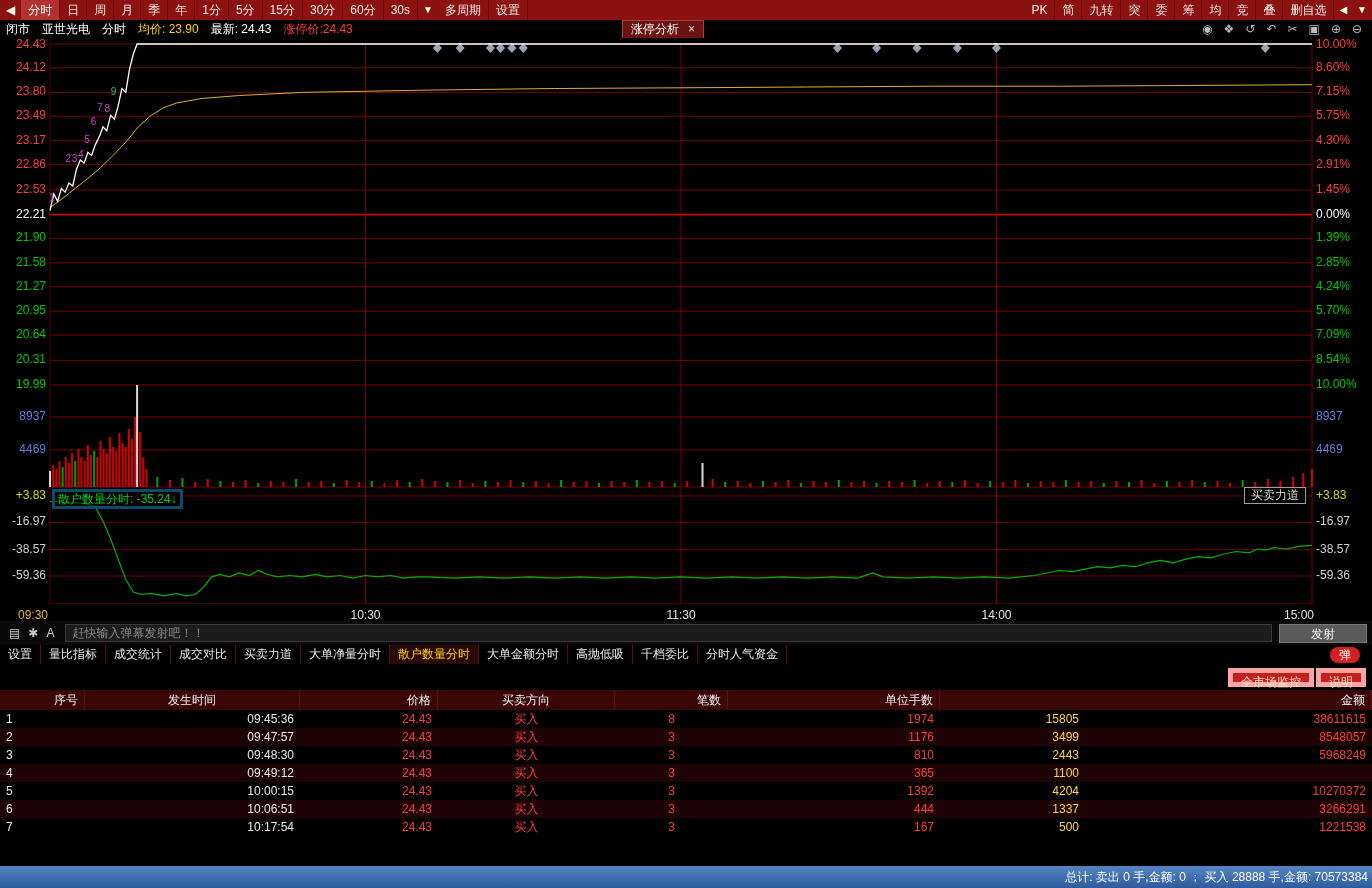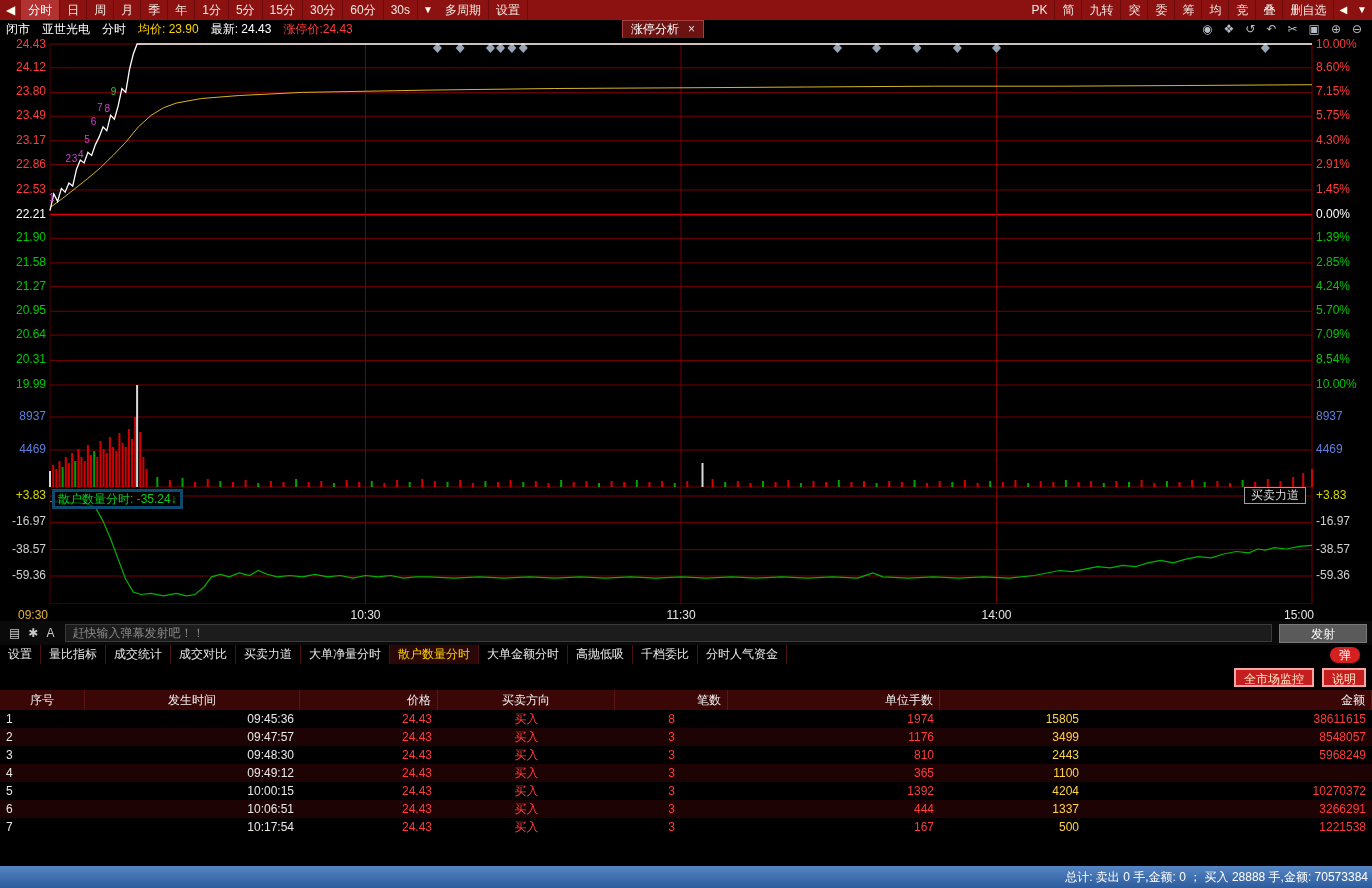--- a/index.html
+++ b/index.html
@@ -51,21 +51,21 @@
   #tabs-row{position:absolute;top:645px;left:0;right:0;height:19px;background:#000;
             display:flex;align-items:center;}
   .ind-tab{padding:0 8px;border-right:1px solid #4a1212;color:#e8e8e8;line-height:19px;white-space:nowrap;}
   .ind-tab.active{color:#ffd200;background:#2a0808;}
   #tab-pill{margin-left:auto;margin-right:12px;background:#d42020;color:#fff;border-radius:9px;
             padding:0 9px;line-height:16px;}
 
   
   #actions-row{position:absolute;top:664px;left:0;right:0;height:26px;background:#000;}
   .red-btn{position:absolute;top:4px;height:19px;background:#c41e1e;color:#ffe9c8;
-           border:2px solid #fca5a5;padding:0 8px;line-height:18px;box-sizing:border-box;white-space:nowrap;}
+           border:5px solid #fca5a5;padding:0 8px;line-height:18px;box-sizing:border-box;white-space:nowrap;}
   #btn-monitor{right:58px;}
   #btn-help{right:6px;}
 
   
   #table-header{position:absolute;top:690px;left:0;width:1372px;height:20px;background:#3a0606;display:flex;}
   .th-cell{line-height:20px;color:#f0f0f0;border-right:1px solid #5a1515;box-sizing:border-box;
            padding:0 6px;white-space:nowrap;overflow:hidden;}
   #table-body{position:absolute;top:710px;left:0;width:1372px;}
   .t-row{display:flex;height:18px;}
   .t-row.even{background:#1d0303;}
@@ -392,21 +392,21 @@
       <span class="ind-tab">分时人气资金</span>
       <span id="tab-pill">弹</span>
   </div>
 
   <div id="actions-row">
     <span class="red-btn" id="btn-monitor">全市场监控</span>
     <span class="red-btn" id="btn-help">说明</span>
   </div>
 
   <div id="table-header">
-      <div class="th-cell" style="width: 85px; text-align: center;">序号</div>
+      <div class="th-cell" style="width: 85px; text-align: right;">序号</div>
       <div class="th-cell" style="width: 215px; text-align: center;">发生时间</div>
       <div class="th-cell" style="width: 138px; text-align: right;">价格</div>
       <div class="th-cell" style="width: 177px; text-align: center;">买卖方向</div>
       <div class="th-cell" style="width: 113px; text-align: right;">笔数</div>
       <div class="th-cell" style="width: 212px; text-align: right;">单位手数</div>
       <div class="th-cell" style="width: 145px; text-align: center; margin-top: 21px;">总手数</div>
       <div class="th-cell" style="width: 287px; text-align: right;">金额</div>
     </div>
   <div id="table-body">
       <div class="t-row">

